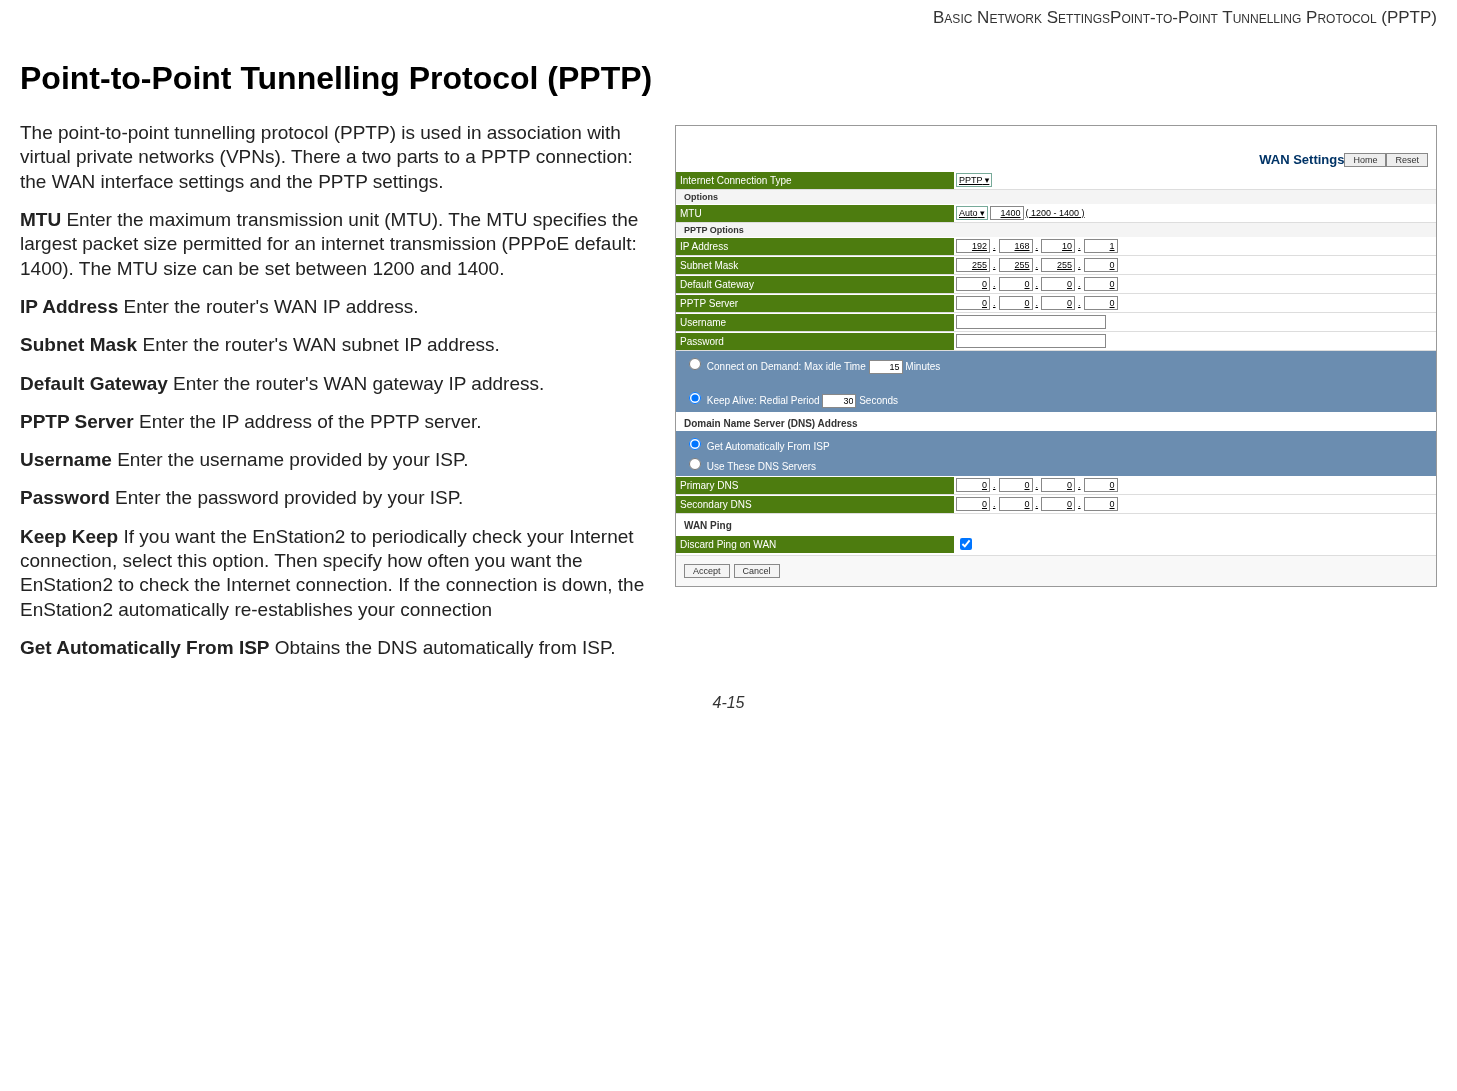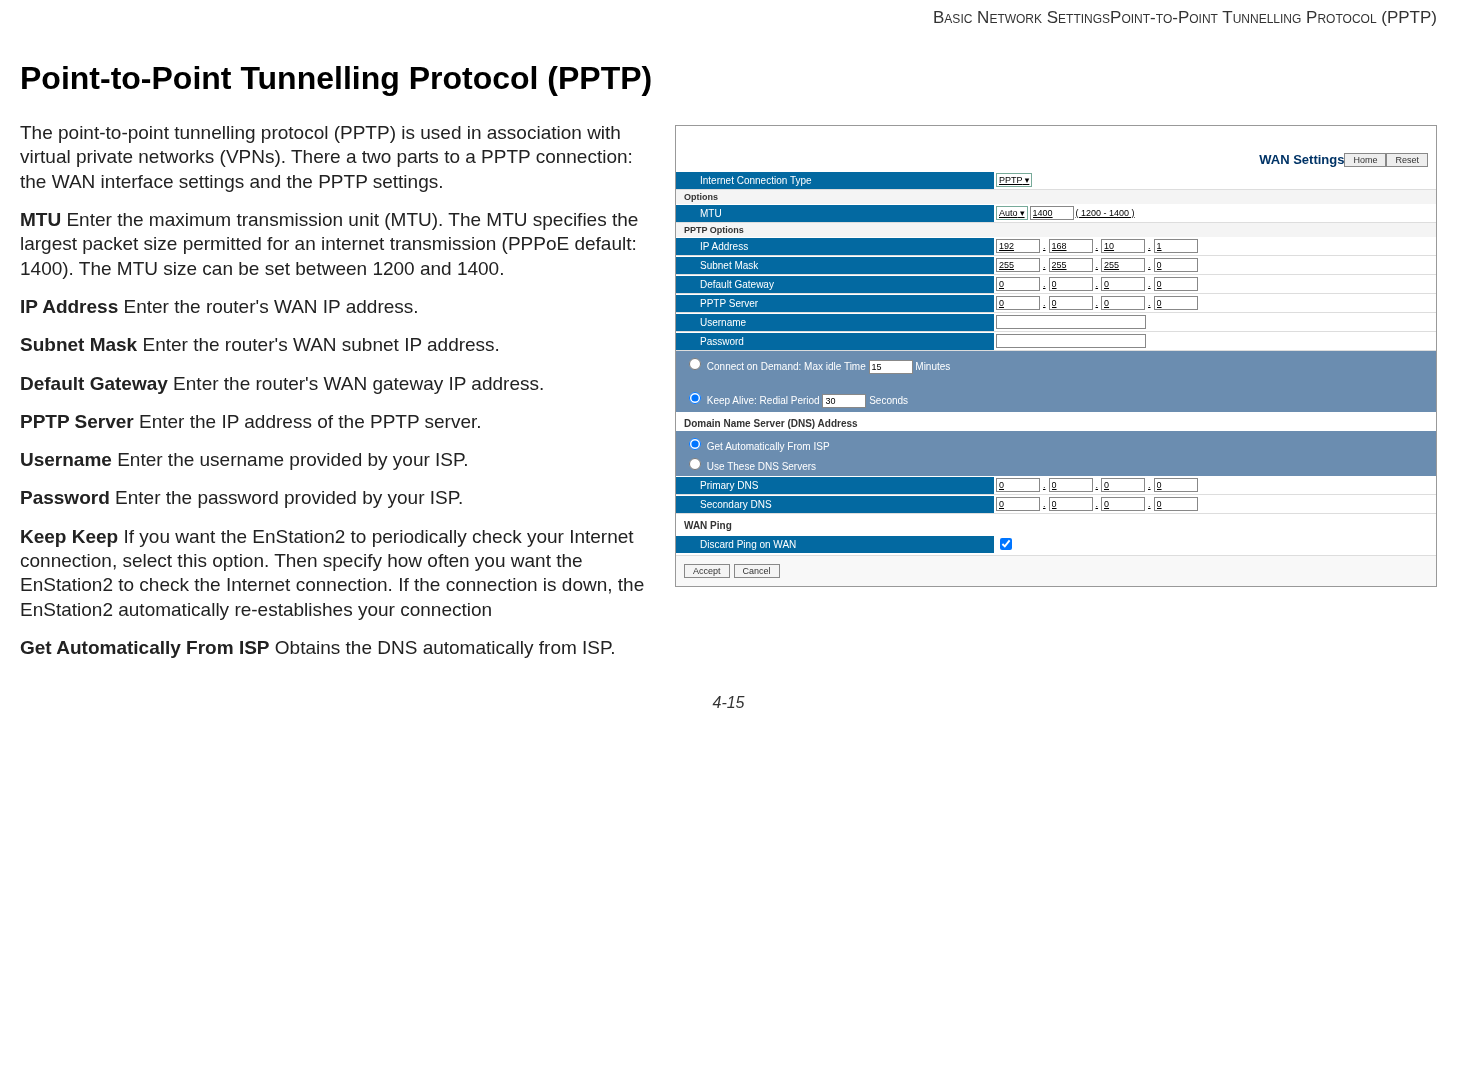--- a/index.html
+++ b/index.html
@@ -54,32 +54,32 @@
     font-size:9px; font-weight:normal; color:#333;
   }
   .ss-sub { background:#f4f4f4; color:#333; font-size:9px; padding:2px 8px; font-weight:bold;}
   .ss-row {
     display: flex;
     align-items: center;
     border-bottom: 1px solid #ddd;
   }
   .ss-label {
     width: 270px;
-    background: #0369a1;
+    background: #4d7c0f;
     color: #fff;
-    padding: 3px 24px;
+    padding: 3px 4px;
     font-size: 10px;
   }
   .ss-val { flex:1; padding: 2px 2px; display:flex; align-items:center; gap:2px;text-decoration:underline;}
   .ss-select, .ss-input {
     border:1px solid #7a9; background:#fff; font-size:9px; padding:1px 2px;
     height:14px; box-sizing:border-box;
   }
   .ss-input { border-color:#888; }
-  .ss-input.sm { width:44px; text-align:left;}
+  .ss-input.sm { width:34px; text-align:right;}
   .dot { padding:0 1px;}
   .ss-radio-sec { background:#6b8db0; color:#fff; padding:4px 8px; font-size:10px;}
   .ss-plain-head { padding:6px 8px 2px 8px; font-size:10px; font-weight:bold; color:#333;}
   .ss-check { width:12px;height:12px;}
   .ss-footer { padding:8px; display:flex; gap:4px; background:#f8f8f8;}
   .ss-footer .ss-btn { background:#f4f4f4;}
   p.body-text {
     font-size: 19px;
     line-height: 1.28;
     margin: 0 0 14px 0;

